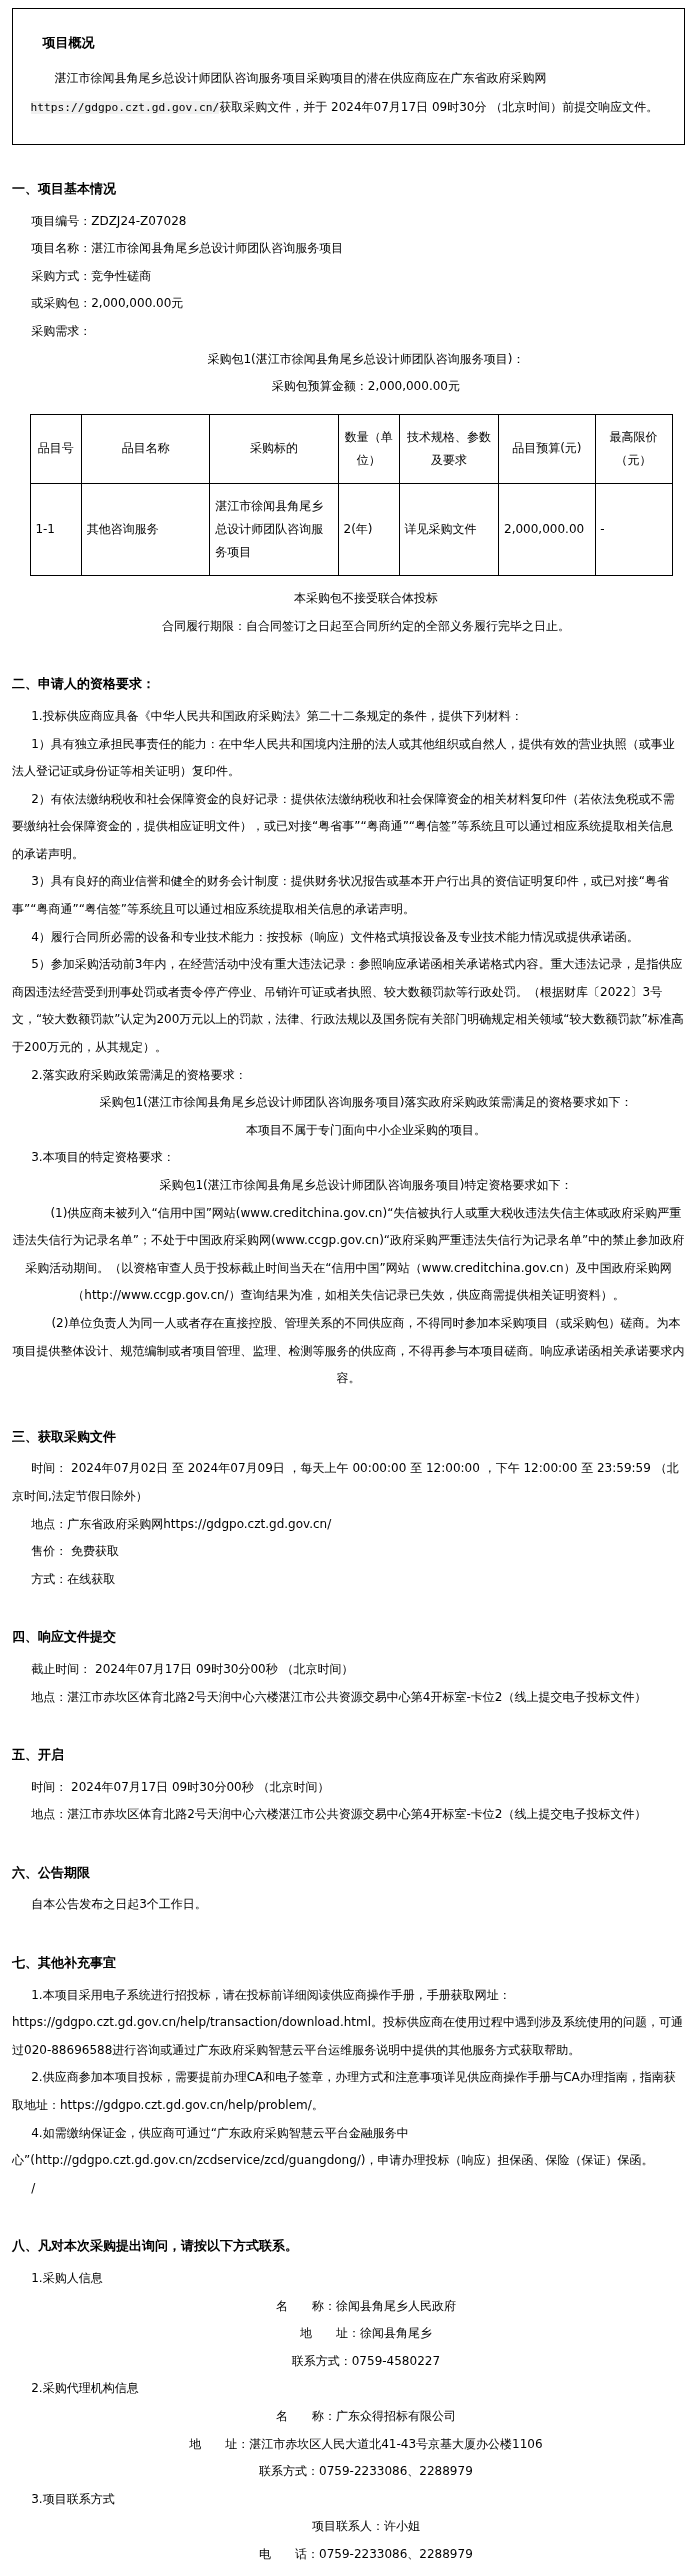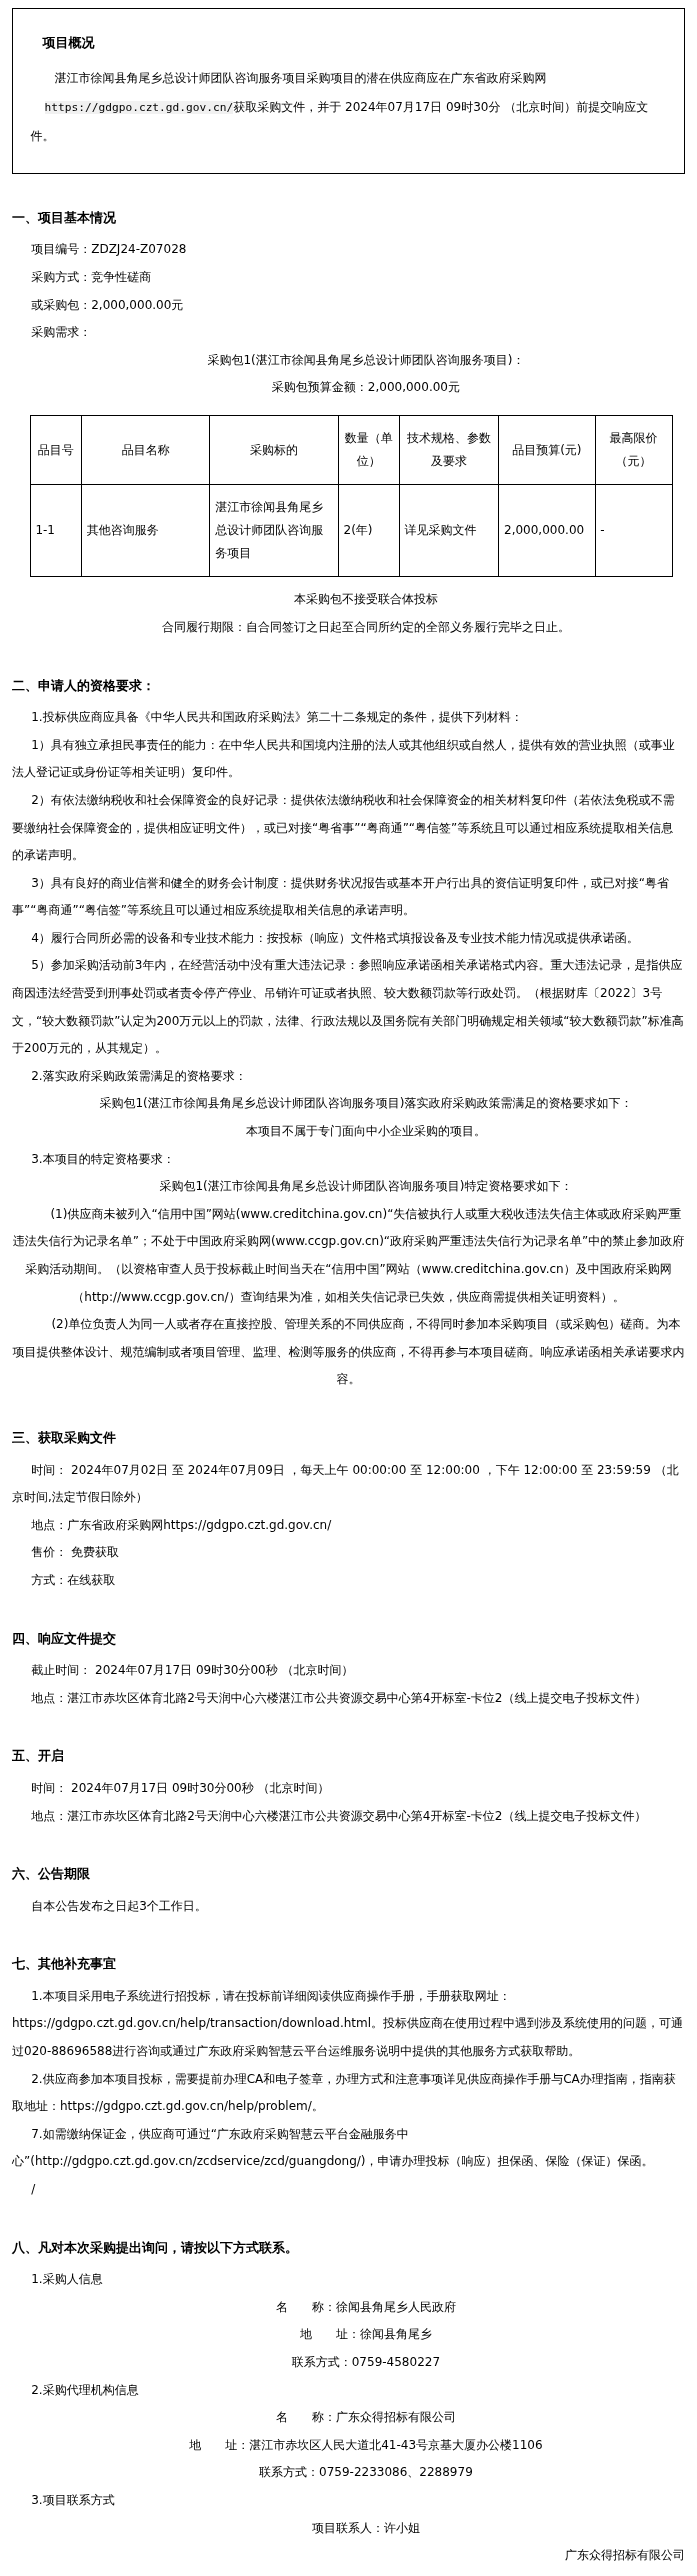--- a/index.html
+++ b/index.html
@@ -1,21 +1,21 @@
 <!DOCTYPE html>
 <html style="font-size:13px"><head>
 <meta charset="utf-8">
 <style>
   html,body{margin:0;padding:0;background:#fff;}
   body{font-family:"DejaVu Sans","Liberation Sans",sans-serif;color:#000;}
   .page{width:697px;min-height:2576px;box-sizing:border-box;padding:8px 12px 24px;font-size:12px;}
   .overview-box{border:0.8px solid #000;box-sizing:border-box;padding:13px 17.6px 22.4px;margin-bottom:21px;}
   .overview-title{font-weight:bold;font-size:13px;margin:12px;}
   .overview-body{margin:11.2px 0 0;line-height:2.4;text-indent:2em;}
-  .mono{font-family:"DejaVu Sans Mono","Liberation Mono",monospace;font-size:11.2px;margin-left:14px;}
+  .mono{font-family:"DejaVu Sans Mono","Liberation Mono",monospace;font-size:11.2px;}
   .hl{background:#f1f1f1;}
   .sec{font-size:13px;font-weight:bold;margin:35px 0 9.6px;}
   p.line{margin:0;line-height:2.3;}
   .ti1{text-indent:1.6em;}
   .ti2{text-indent:2.9em;text-align:center;}
   table.items{border-collapse:collapse;margin:13px 0 9.6px 17.6px;width:calc(100% - 30px);table-layout:fixed;}
   table.items th,table.items td{border:0.8px solid #000;padding:11.2px 4.8px;line-height:1.9;font-weight:normal;word-break:break-all;}
   .sig{ text-align:right;margin:8px 4.8px 0 0;line-height:2.3;}
 </style>
 </head>
@@ -23,20 +23,21 @@
 
 <div class="page">
 
   <div class="overview-box">
     <p class="overview-title">项目概况</p>
     <p class="overview-body"><span>湛江市徐闻县角尾乡总设计师团队咨询服务项目采购项目的潜在供应商应在广东省政府采购网</span><span class="mono hl">https://gdgpo.czt.gd.gov.cn/</span><span>获取采购文件，并于 2024年07月17日 09时30分 （北京时间）前提交响应文件。</span></p>
   </div>
 
   <div class="sec">一、项目基本情况</div>
   <p class="line ti1">项目编号：ZDZJ24-Z07028</p>
+  <p class="line ti1">项目名称：湛江市徐闻县角尾乡总设计师团队咨询服务项目</p>
   <p class="line ti1">采购方式：竞争性磋商</p>
   <p class="line ti1">或采购包：2,000,000.00元</p>
   <p class="line ti1">采购需求：</p>
   <p class="line ti2">采购包1(湛江市徐闻县角尾乡总设计师团队咨询服务项目)：</p>
   <p class="line ti2">采购包预算金额：2,000,000.00元</p>
 
   <table class="items">
     <colgroup>
       <col style="width:8%">
         <col style="width:20%">
@@ -101,32 +102,33 @@
   <div class="sec">五、开启</div>
   <p class="line ti1">时间： 2024年07月17日 09时30分00秒 （北京时间）</p>
   <p class="line ti1">地点：湛江市赤坎区体育北路2号天润中心六楼湛江市公共资源交易中心第4开标室-卡位2（线上提交电子投标文件）</p>
 
   <div class="sec">六、公告期限</div>
   <p class="line ti1">自本公告发布之日起3个工作日。</p>
 
   <div class="sec">七、其他补充事宜</div>
   <p class="line ti1">1.本项目采用电子系统进行招投标，请在投标前详细阅读供应商操作手册，手册获取网址：https://gdgpo.czt.gd.gov.cn/help/transaction/download.html。投标供应商在使用过程中遇到涉及系统使用的问题，可通过020-88696588进行咨询或通过广东政府采购智慧云平台运维服务说明中提供的其他服务方式获取帮助。</p>
   <p class="line ti1">2.供应商参加本项目投标，需要提前办理CA和电子签章，办理方式和注意事项详见供应商操作手册与CA办理指南，指南获取地址：https://gdgpo.czt.gd.gov.cn/help/problem/。</p>
-  <p class="line ti1">7.如需缴纳保证金，供应商可通过“广东政府采购智慧云平台金融服务中心”(http://gdgpo.czt.gd.gov.cn/zcdservice/zcd/guangdong/)，申请办理投标（响应）担保函、保险（保证）保函。</p>
+  <p class="line ti1">4.如需缴纳保证金，供应商可通过“广东政府采购智慧云平台金融服务中心”(http://gdgpo.czt.gd.gov.cn/zcdservice/zcd/guangdong/)，申请办理投标（响应）担保函、保险（保证）保函。</p>
   <p class="line ti1">/</p>
 
   <div class="sec">八、凡对本次采购提出询问，请按以下方式联系。</div>
   <p class="line ti1">1.采购人信息</p>
   <p class="line ti2">名　　称：徐闻县角尾乡人民政府</p>
   <p class="line ti2">地　　址：徐闻县角尾乡</p>
   <p class="line ti2">联系方式：0759-4580227</p>
   <p class="line ti1">2.采购代理机构信息</p>
   <p class="line ti2">名　　称：广东众得招标有限公司</p>
   <p class="line ti2">地　　址：湛江市赤坎区人民大道北41-43号京基大厦办公楼1106</p>
   <p class="line ti2">联系方式：0759-2233086、2288979</p>
   <p class="line ti1">3.项目联系方式</p>
   <p class="line ti2">项目联系人：许小姐</p>
+  <p class="line ti2">电　　话：0759-2233086、2288979</p>
 
   <p class="line sig">广东众得招标有限公司</p>
   <p class="line sig">2024年07月02日</p>
 
 </div>
 
 
 </body></html>

